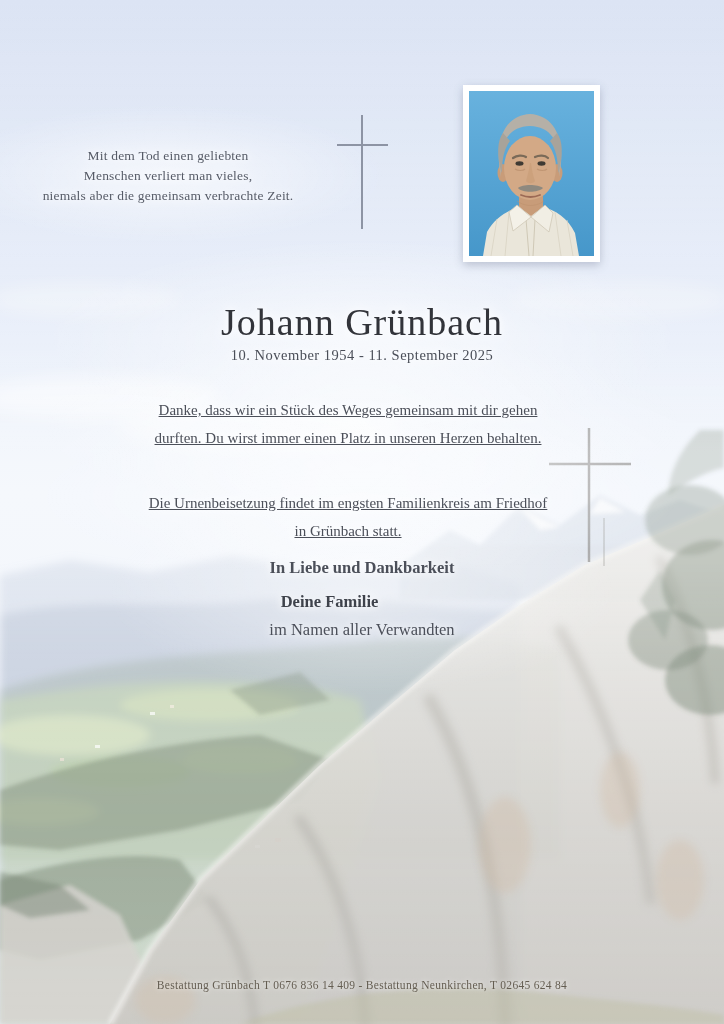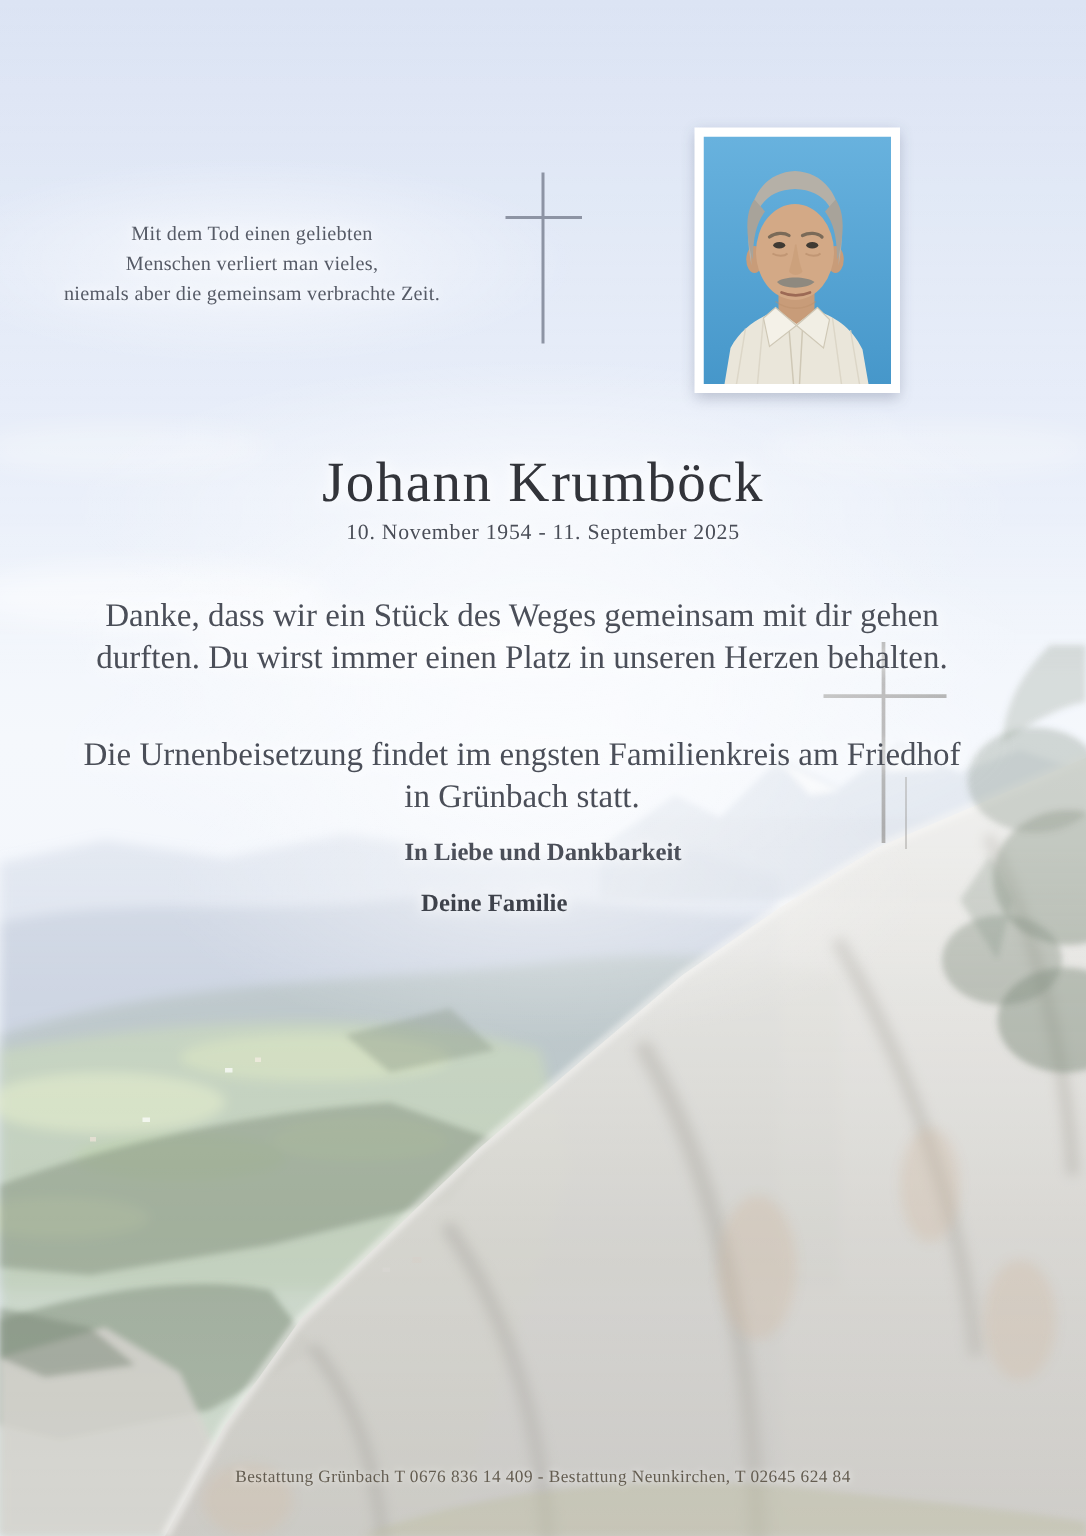--- a/index.html
+++ b/index.html
@@ -45,21 +45,21 @@
   .name {
     position:absolute; left:0; top:300px; width:724px; margin:0;
     text-align:center; font-size:38px; font-weight:normal;
     letter-spacing:1px; color:#32343a;
   }
   .dates {
     position:absolute; left:0; top:347px; width:724px;
     text-align:center; font-size:14.5px; color:#4a4e58; letter-spacing:.5px;
   }
   .para { position:absolute; left:0; width:696px; text-align:center;
-    font-size:22px; line-height:28px; color:#4b4f59; }
+    font-size:15px; line-height:28px; color:#4b4f59;text-decoration:underline; }
   .para-thanks  { top:396px; }
   .para-funeral { top:489px; }
   .line-closing   { position:absolute; left:0; top:558px; width:724px; text-align:center; font-size:16.5px; color:#4b4f59;font-weight:bold; }
   .line-family    { position:absolute; left:0; top:592px; width:659px; text-align:center; font-size:16.5px; font-weight:bold; color:#3e424b; }
   .line-relatives { position:absolute; left:0; top:620px; width:724px; text-align:center; font-size:16.5px; color:#4b4f59; }
 
   .footer {
     position:absolute; left:0; top:979px; width:724px; text-align:center;
     font-size:11.5px; color:#645d51; letter-spacing:.3px;
     text-shadow: 0 0 5px rgba(255,255,255,.8);
@@ -230,32 +230,33 @@
 
         <path d="M61,72 C60,80 58,86 57,90 C59,93 64,93 66,90 C64,85 63,79 62,72 Z" fill="#c79a74" opacity=".55"></path>
 
         <path d="M49,97 C53,93 69,93 74,97 C69,102 53,102 49,97 Z" fill="#8e897f"></path>
 
         <path d="M52,104 C58,106.5 65,106.5 71,104" stroke="#9c6a55" stroke-width="1.8" fill="none" stroke-linecap="round"></path>
         <path d="M48,110 C56,116 67,116 75,110" stroke="#bb8f6c" stroke-width="1" fill="none" opacity=".5"></path>
       </svg>
     </div>
 
-    <h1 class="name glow">Johann Krumböck</h1>
+    <h1 class="name glow">Johann Grünbach</h1>
     <div class="dates glow">10. November 1954 - 11. September 2025</div>
 
     <div class="para para-thanks glow">
       <div>Danke, dass wir ein Stück des Weges gemeinsam mit dir gehen</div>
       <div>durften. Du wirst immer einen Platz in unseren Herzen behalten.</div>
     </div>
 
     <div class="para para-funeral glow">
       <div>Die Urnenbeisetzung findet im engsten Familienkreis am Friedhof</div>
       <div>in Grünbach statt.</div>
     </div>
 
     <div class="line-closing glow">In Liebe und Dankbarkeit</div>
     <div class="line-family glow">Deine Familie</div>
+    <div class="line-relatives glow">im Namen aller Verwandten</div>
 
     <div class="footer">Bestattung Grünbach T 0676 836 14 409 - Bestattung Neunkirchen, T 02645 624 84</div>
 
   </div>
 </div>
 
 </body></html>

